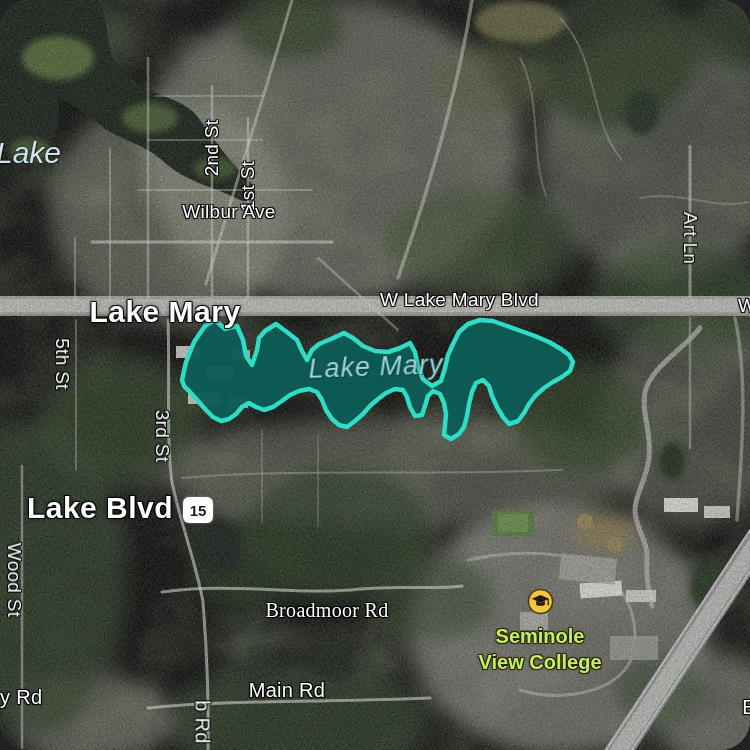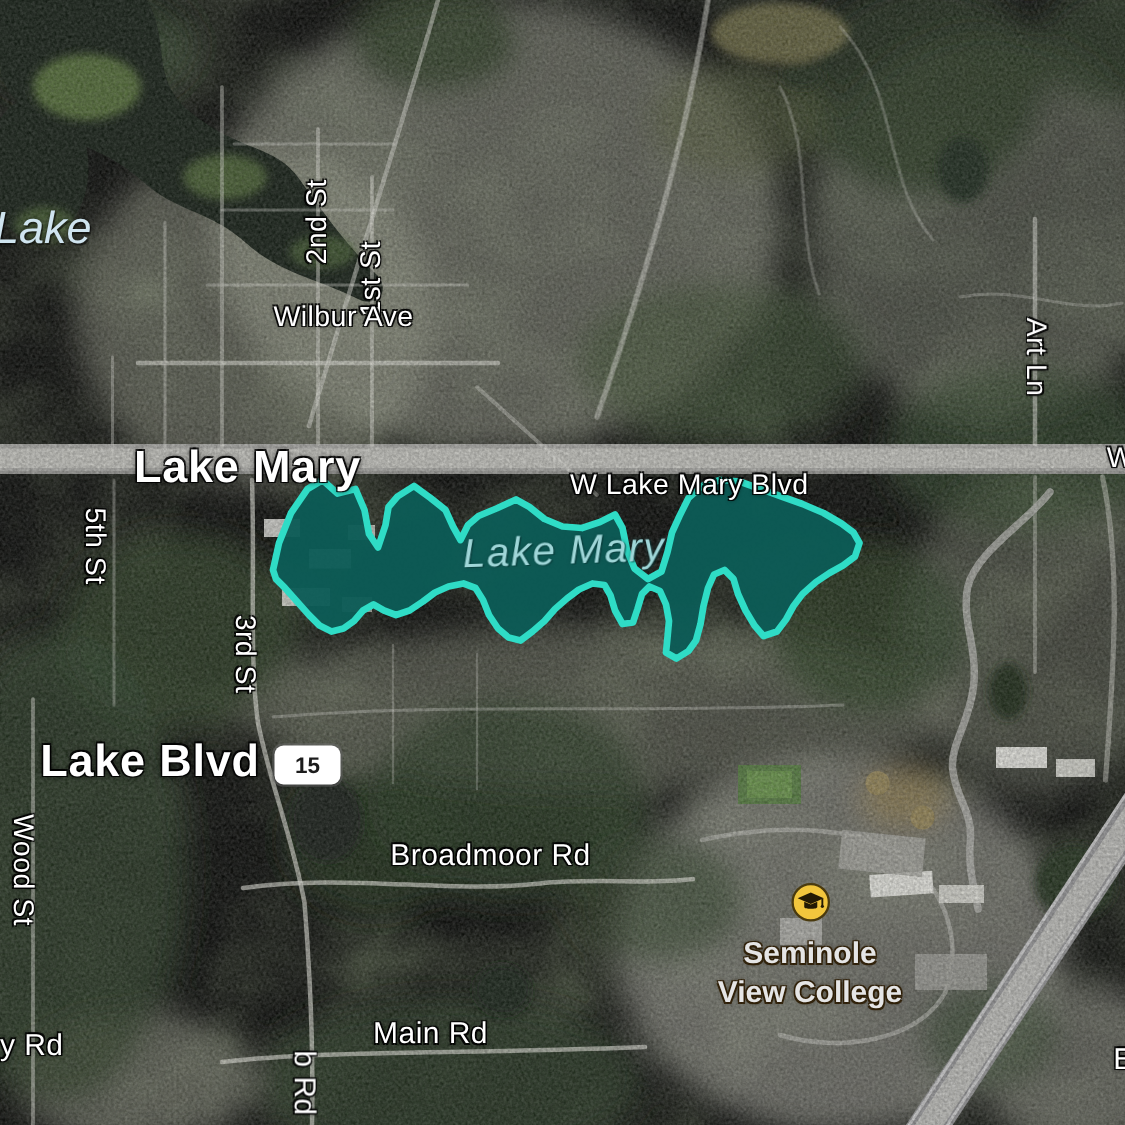--- a/index.html
+++ b/index.html
@@ -1,19 +1,20 @@
 <!DOCTYPE html>
 <html><head>
 <meta charset="utf-8">
 <style>
   html,body{margin:0;padding:0;background:#222;}
   #viewport{
     position:relative;width:750px;height:750px;overflow:hidden;
     font-family:"Liberation Sans",sans-serif;
     background:#57644a;
+    border-radius:30px;
   }
   #satellite{position:absolute;inset:0;filter:blur(0.4px);}
   .lbl{position:absolute;white-space:nowrap;pointer-events:none;}
   .hc{transform:translate(-50%,-50%);}
   .v90{transform:translate(-50%,-50%) rotate(90deg);}
   .vm90{transform:translate(-50%,-50%) rotate(-90deg);}
   .city{
     color:#ffffff;font-size:30px;font-weight:700;letter-spacing:.5px;
     text-shadow:-1px -1px 0 rgba(0,0,0,.8),1px -1px 0 rgba(0,0,0,.8),
       -1px 1px 0 rgba(0,0,0,.8),1px 1px 0 rgba(0,0,0,.8),0 0 4px rgba(0,0,0,.9);
@@ -26,26 +27,26 @@
   .road-big{font-size:20px;}
   .water{
     color:#cfe4ef;font-style:italic;font-size:30px;font-weight:400;
     text-shadow:0 0 3px rgba(0,0,0,.55),1px 1px 0 rgba(0,0,0,.45);
   }
   .water-sel{
     color:#9fd6d8;font-style:italic;font-size:27px;letter-spacing:1px;
     text-shadow:0 0 3px rgba(8,60,60,.6),1px 1px 0 rgba(8,50,50,.5);
   }
   .poi-label{
-    color:#e5e5e5;font-size:20px;font-weight:700;text-align:center;line-height:26px;
+    color:#bef264;font-size:20px;font-weight:700;text-align:center;line-height:26px;
     text-shadow:-1px -1px 0 rgba(45,30,5,.9),1px -1px 0 rgba(45,30,5,.9),
       -1px 1px 0 rgba(45,30,5,.9),1px 1px 0 rgba(45,30,5,.9),0 0 3px rgba(40,25,5,.95);
   }
   #route-shield{
-    position:absolute;left:183px;top:497px;width:44px;height:26px;
+    position:absolute;left:183px;top:497px;width:30px;height:26px;
     background:#ffffff;border-radius:6px;
     box-shadow:0 0 0 1.5px rgba(110,110,110,.5),0 1px 2px rgba(0,0,0,.5);
     color:#1c1c1c;font-size:15px;font-weight:700;
     display:flex;align-items:center;justify-content:center;
   }
   #poi-icon{position:absolute;left:526px;top:587px;width:29px;height:29px;cursor:pointer;}
 </style>
 </head>
 <body>
 
@@ -214,41 +215,41 @@
   <div class="lbl water" style="left:-4px;top:136px;">Lake</div>
 
   <div class="lbl road vm90" style="left:212px;top:148px;">2nd St</div>
 
   <div class="lbl road vm90" style="left:248px;top:186px;">1st St</div>
 
   <div class="lbl road hc" style="left:198px;top:212px;margin-left:31px;">Wilbur Ave</div>
 
   <div class="lbl city hc" style="left:165px;top:312px;">Lake Mary</div>
 
-  <div class="lbl road hc" style="left:437px;top:324px;padding-left:45px;">W Lake Mary Blvd</div>
+  <div class="lbl road hc" style="left:437px;top:300px;padding-left:45px;">W Lake Mary Blvd</div>
 
   <div class="lbl road hc" style="left:747px;top:306px;">W</div>
 
   <div class="lbl road v90" style="left:62px;top:364px;">5th St</div>
 
   <div class="lbl road v90" style="left:162px;top:436px;">3rd St</div>
 
   <div class="lbl road v90" style="left:690px;top:238px;">Art Ln</div>
 
   <div class="lbl water-sel hc" style="left:376px;top:367px;transform:translate(-50%,-50%) rotate(-2deg);">Lake Mary</div>
 
   <div class="lbl city hc" style="left:100px;top:508px;">Lake Blvd</div>
 
   <div id="route-shield">
     <span>15</span>
   </div>
 
   <div class="lbl road v90" style="left:14px;top:580px;">Wood St</div>
 
-  <div class="lbl road road-big hc" style="left:327px;top:571px;">Broadmoor Rd</div>
+  <div class="lbl road road-big hc" style="left:327px;top:610px;font-family:Liberation Serif, serif;">Broadmoor Rd</div>
 
   <div id="poi-icon">
     <svg width="29" height="29" viewBox="0 0 30 30">
       <circle cx="15" cy="15" r="12.5" fill="#f2c63d" stroke="#4a3a0e" stroke-width="1.6"></circle>
       <path d="M15 8.2 L24 12.2 L15 16.2 L6 12.2 Z" fill="#231a04"></path>
       <path d="M10.5 14.6 L10.5 18.2 C10.5 19.9 19.5 19.9 19.5 18.2 L19.5 14.6 L15 16.6 Z" fill="#231a04"></path>
       <path d="M23 12.5 L23 17" stroke="#231a04" stroke-width="1.3" fill="none"></path>
       <circle cx="23" cy="17.8" r="1.1" fill="#231a04"></circle>
     </svg>
   </div>

